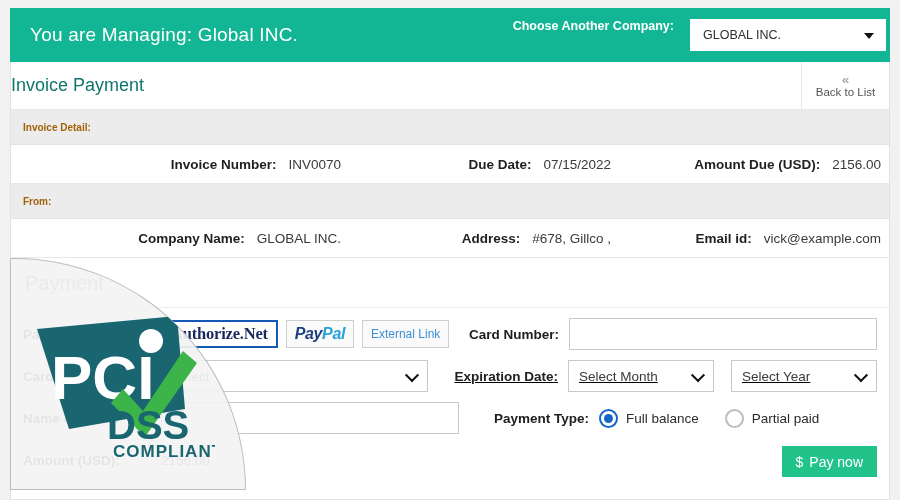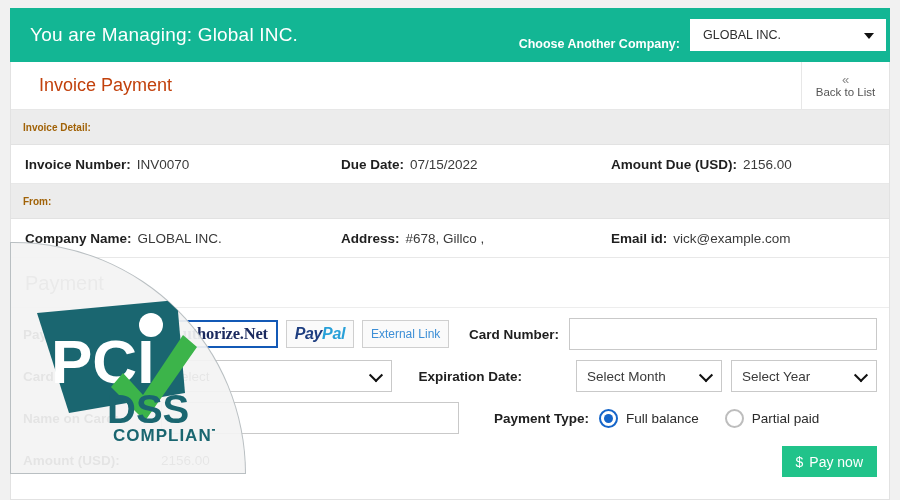--- a/index.html
+++ b/index.html
@@ -29,22 +29,22 @@
   .topbar-title {
     color: #ffffff;
     font-size: 19px;
     font-weight: 400;
     letter-spacing: .2px;
     white-space: nowrap;
   }
   .topbar-right {
     margin-left: auto;
     display: flex;
-    align-items: flex-end;
-    gap: 10px;
+    align-items: flex-start;
+    gap: 16px;
   }
   .choose-label {
     color: #ffffff;
     font-size: 12.5px;
     font-weight: 700;
     white-space: nowrap;
   }
   .company-select {
     position: relative;
     width: 196px; height: 32px;
@@ -82,24 +82,24 @@
 
   .card-head {
     position: relative;
     height: 48px;
     display: flex;
     align-items: center;
     border-bottom: 1px solid #e7e7e7;
   }
   .card-head h1 {
     margin: 0;
-    padding-left: 28px;
+    padding-left: 0;
     font-size: 18px;
     font-weight: 400;
-    color: #c2410c;
+    color: #0f766e;
   }
   .back-to-list {
     position: absolute;
     right: 0; top: 0;
     width: 88px; height: 47px;
     border-left: 1px solid #e7e7e7;
     display: flex;
     flex-direction: column;
     align-items: center;
     justify-content: center;
@@ -124,21 +124,21 @@
 
   .detail-row {
     height: 39px;
     display: flex;
     align-items: center;
     font-size: 13.5px;
     color: #333;
     background: #fff;
     border-bottom: 1px solid #e8e8e8;
   }
-  .detail-cell { display: flex; align-items: baseline; gap: 6px; white-space: nowrap; }
+  .detail-cell { display: flex; align-items: baseline; gap: 12px; white-space: nowrap; justify-content: flex-end; }
   .detail-cell .k { font-weight: 700; color: #1f1f1f; }
   .detail-cell .v { font-weight: 400; color: #3a3a3a; }
   .c1 { padding-left: 14px; width: 330px; }
   .c2 { width: 270px; }
   .c3 { width: 270px; }
 
   
   .payment-wrap { position: relative; background: #fff; }
   .payment-title {
     padding: 14px 0 12px 14px;
@@ -224,21 +224,21 @@
   }
   .sel::after {
     content: "";
     position: absolute; right: 10px; top: 50%;
     margin-top: -3px;
     width: 8px; height: 8px;
     border-right: 2px solid #111;
     border-bottom: 2px solid #111;
     transform: rotate(45deg) translate(-2px,-2px);
   }
-  .exp-wrap { display: flex; gap: 9px; flex: 1; margin-left: 44px; }
+  .exp-wrap { display: flex; gap: 17px; flex: 1; }
   .exp-wrap .sel { width: 146px; flex: none; }
 
   .radio-line { display: flex; align-items: center; gap: 8px; }
   .radio {
     width: 19px; height: 19px; border-radius: 50%;
     border: 2px solid #bdbdbd; background: #fff;
     display: flex; align-items: center; justify-content: center;
     cursor: pointer; flex: none;
   }
   .radio.on { border-color: #1565c9; }
@@ -257,21 +257,21 @@
     padding: 0 14px;
     font-size: 14px;
     font-family: "Liberation Sans", sans-serif;
     cursor: pointer;
     display: flex; align-items: center; gap: 6px;
   }
 
   
   .overlay {
     position: absolute;
-    left: 10px; top: 242px;
+    left: 10px; top: 258px;
     width: 236px; height: 232px;
     background: rgba(243,243,243,0.93);
     border: 1px solid #b9bfc2;
     border-top-right-radius: 236px;
     border-top-left-radius: 0;
     pointer-events: none;
     overflow: hidden;
   }
   .pci {
     position: absolute;
@@ -373,21 +373,21 @@
             <div style="display:flex;align-items:center;">
               <div class="plabel-l">Card Type:</div>
               <div style="flex:1;">
                 <div class="sel">
                   <span>Select</span>
                 </div>
               </div>
             </div>
           </div>
           <div class="rcol">
-            <div style="display:flex;align-items:center;">
+            <div style="display:flex;align-items:center;text-decoration:underline;">
               <div class="plabel-r">Expiration Date:</div>
               <div class="exp-wrap">
                 <div class="sel">
                   <span>Select Month</span>
                 </div>
                 <div class="sel">
                   <span>Select Year</span>
                 </div>
               </div>
             </div>

